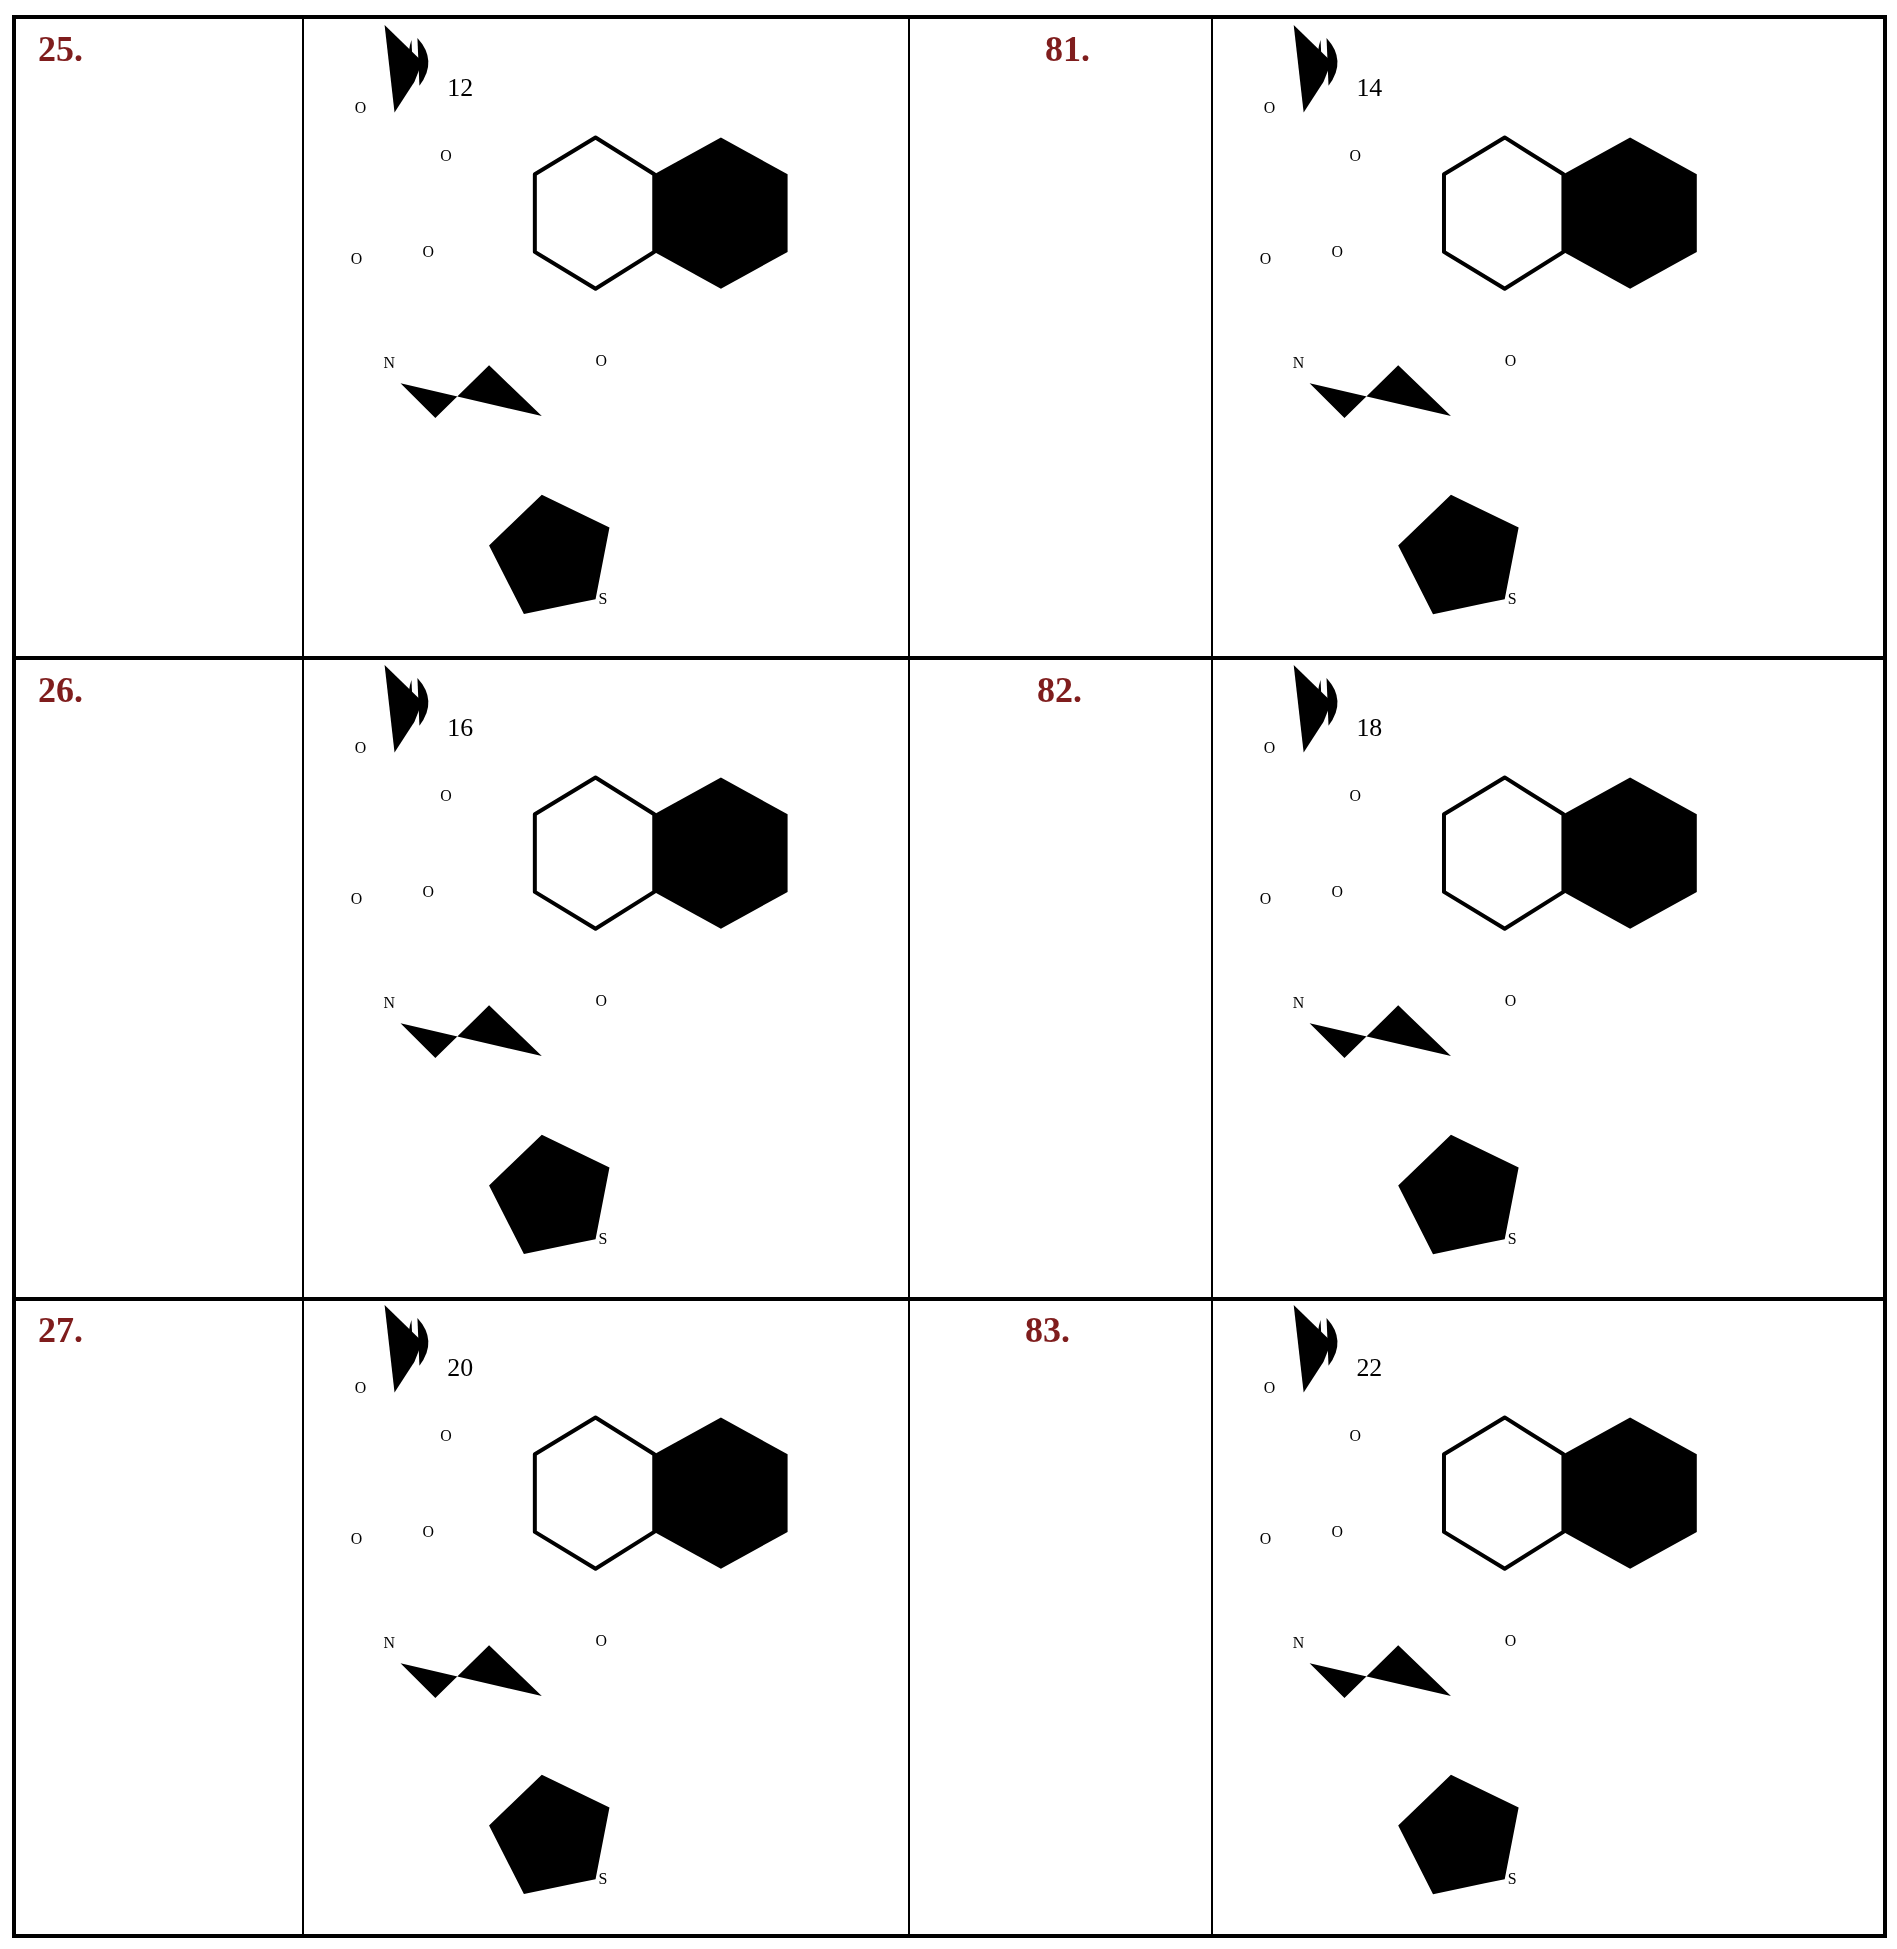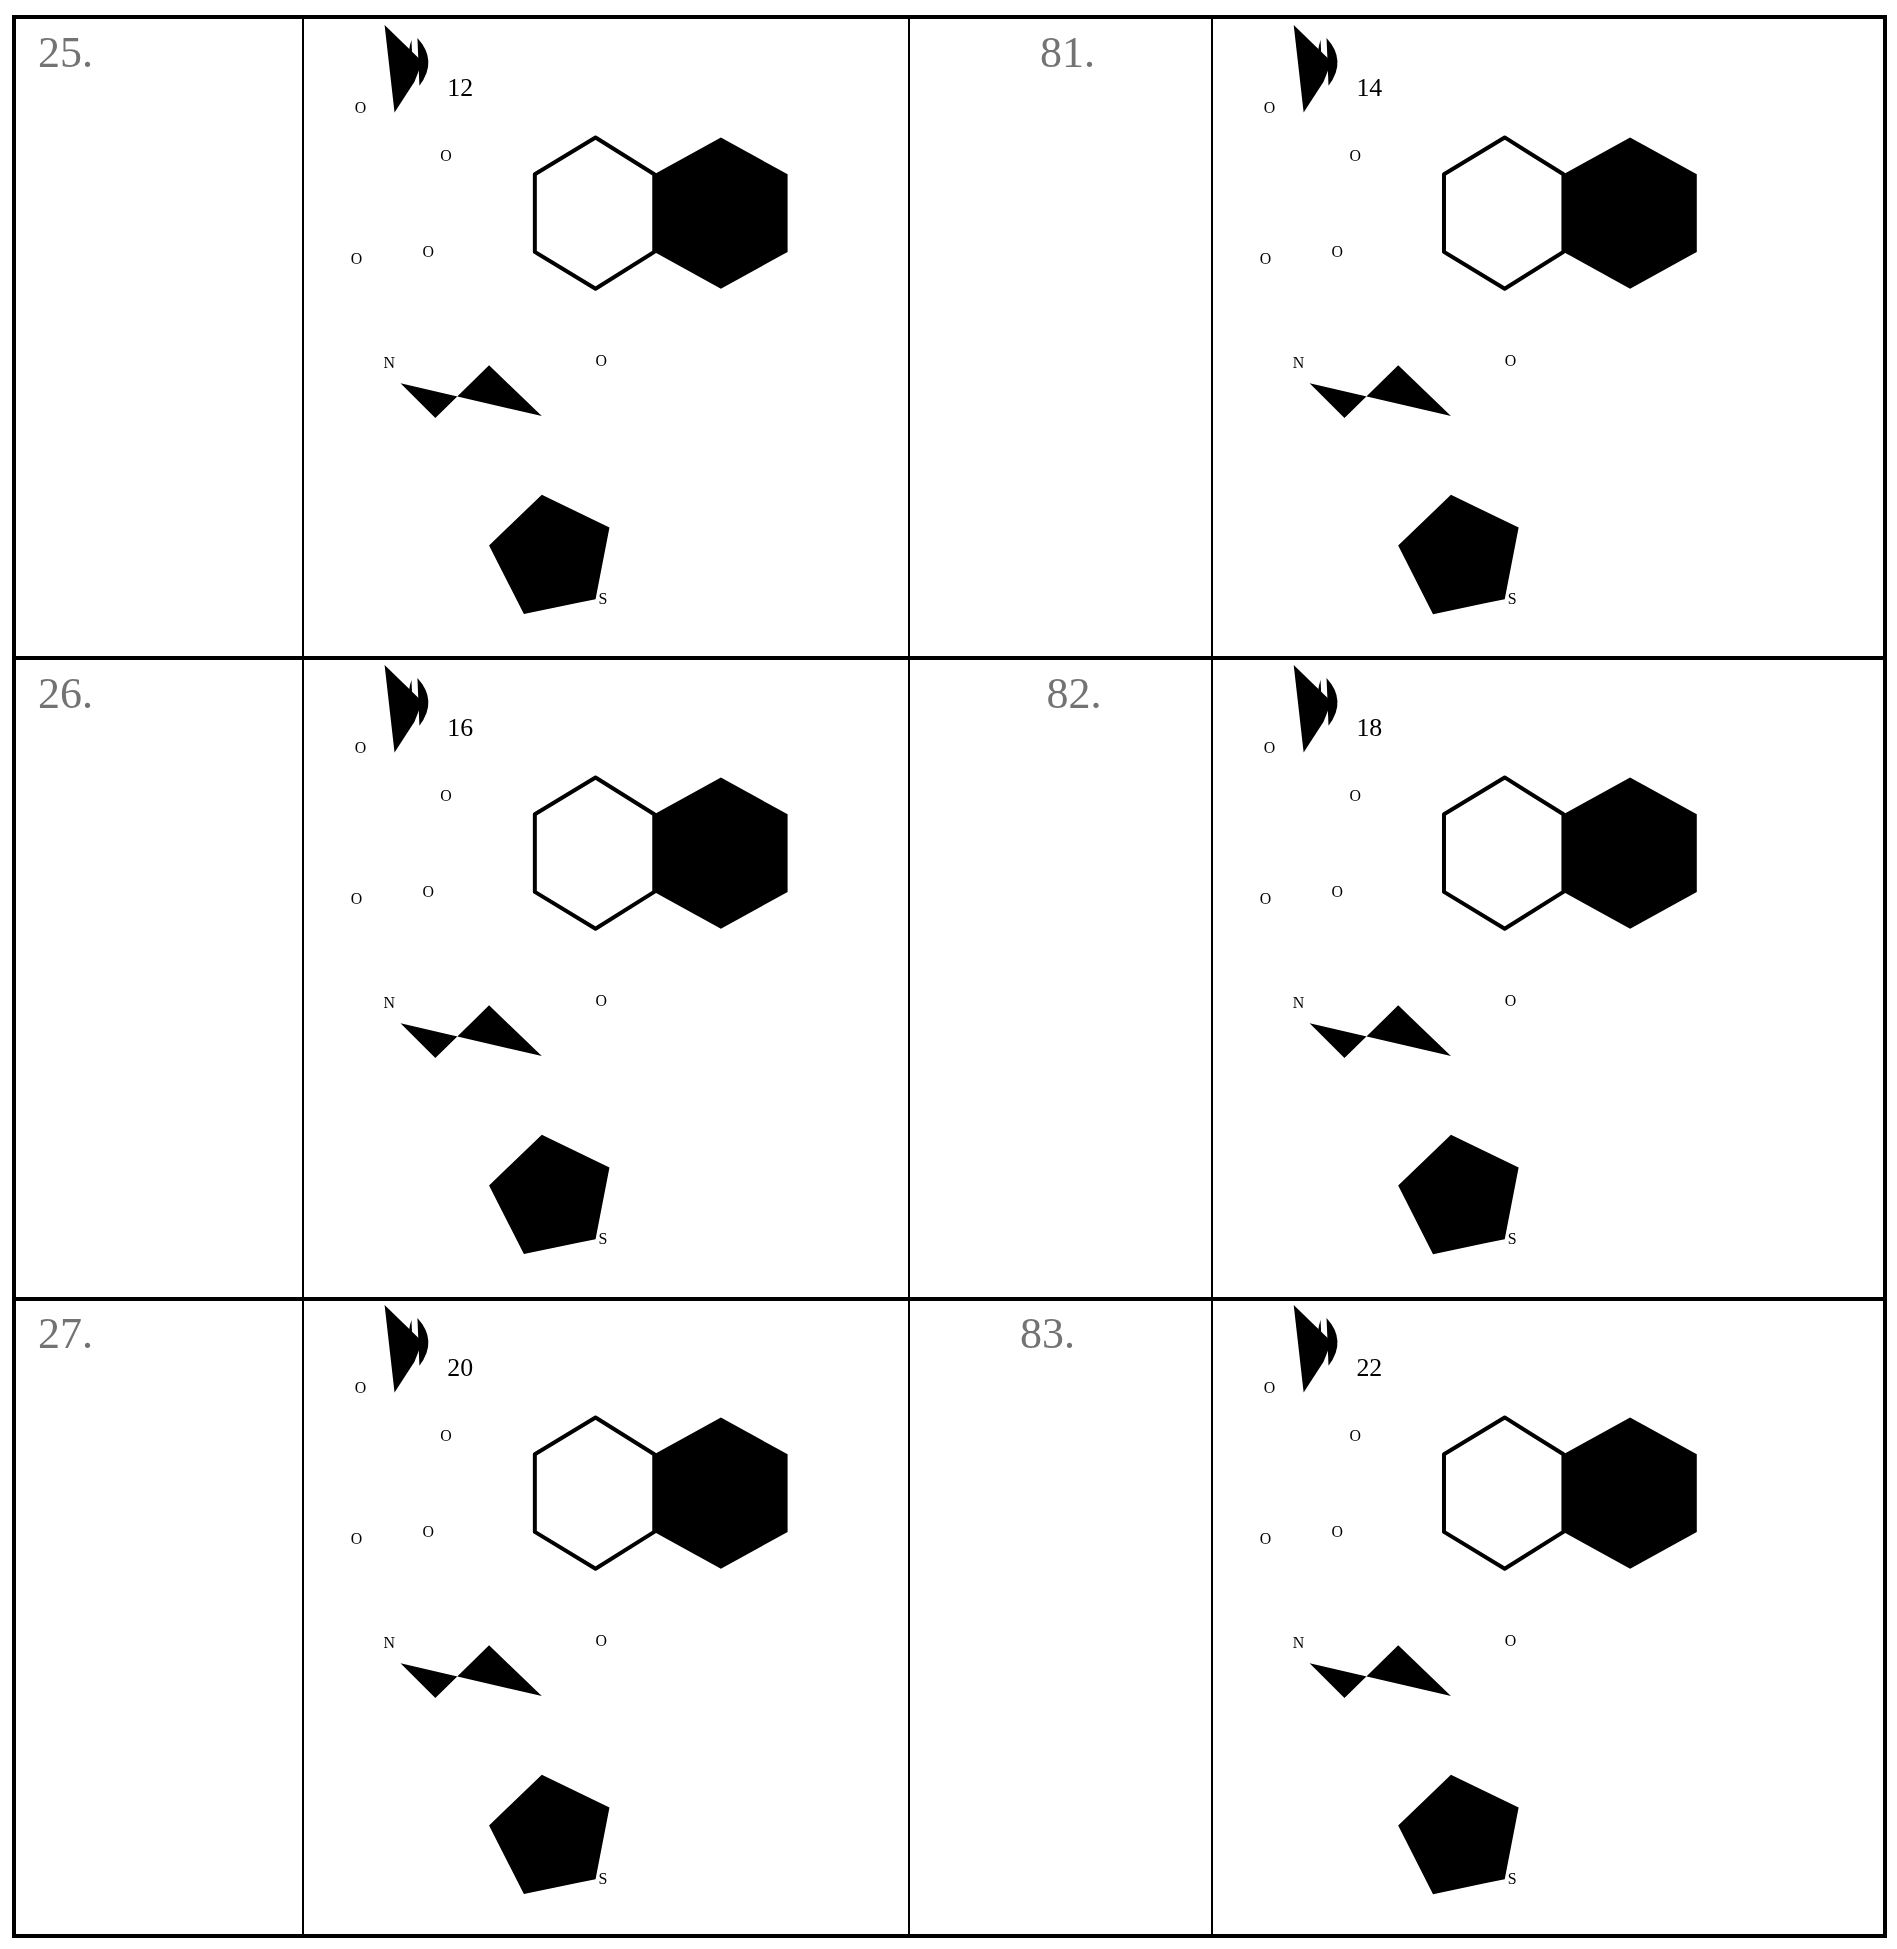--- a/index.html
+++ b/index.html
@@ -7,21 +7,21 @@
   .table {
     position: absolute; left: 12px; top: 15px;
     width: 1875px; height: 1923px;
     border: 4px solid #000; box-sizing: border-box;
   }
   .vline { position: absolute; top: 0; bottom: 0; width: 2px; background: #000; }
   .hline { position: absolute; left: 0; right: 0; height: 4px; background: #000; }
   .cell { position: absolute; }
   .label {
     position: absolute; font-family: "Liberation Serif", "DejaVu Serif", serif;
-    font-size: 44px; color: #737373; line-height: 1; white-space: nowrap;
+    font-size: 36px; color: #7f1d1d; line-height: 1; white-space: nowrap; font-weight: bold;
   }
   .label.left { left: 22px; top: 12px; }
   .label.center { left: 0; right: 0; text-align: center; top: 12px; }
   svg.mol { position: absolute; left: 0; top: 0; overflow: visible; }
   svg.mol text.sub {
     font-family: "Liberation Serif", "DejaVu Serif", serif;
     font-size: 26px; fill: #000;
   }
 </style>
 </head>
@@ -61,21 +61,21 @@
 <div class="cell">
   <div class="cell" style="left:16px; top:660px; width:286px; height:637px;text-align:center;">
     <span class="label left">26.</span>
   </div>
   <div class="cell" style="left:301px; top:656px; width:606px; height:640px;">
     <svg class="mol" width="606" height="640" viewBox="0 0 609 643">
       <use href="#molecule"></use>
       <text class="sub" x="147" y="80">16</text>
     </svg>
   </div>
-  <div class="cell" style="left:909px; top:660px; width:301px; height:637px;padding-left:29px;">
+  <div class="cell" style="left:909px; top:660px; width:301px; height:637px;">
     <span class="label center">82.</span>
   </div>
   <div class="cell" style="left:1210px; top:656px; width:675px; height:512px;">
     <svg class="mol" width="675" height="640" viewBox="0 0 678 643">
       <use href="#molecule"></use>
       <text class="sub" x="147" y="80">18</text>
     </svg>
   </div>
 </div>
 

